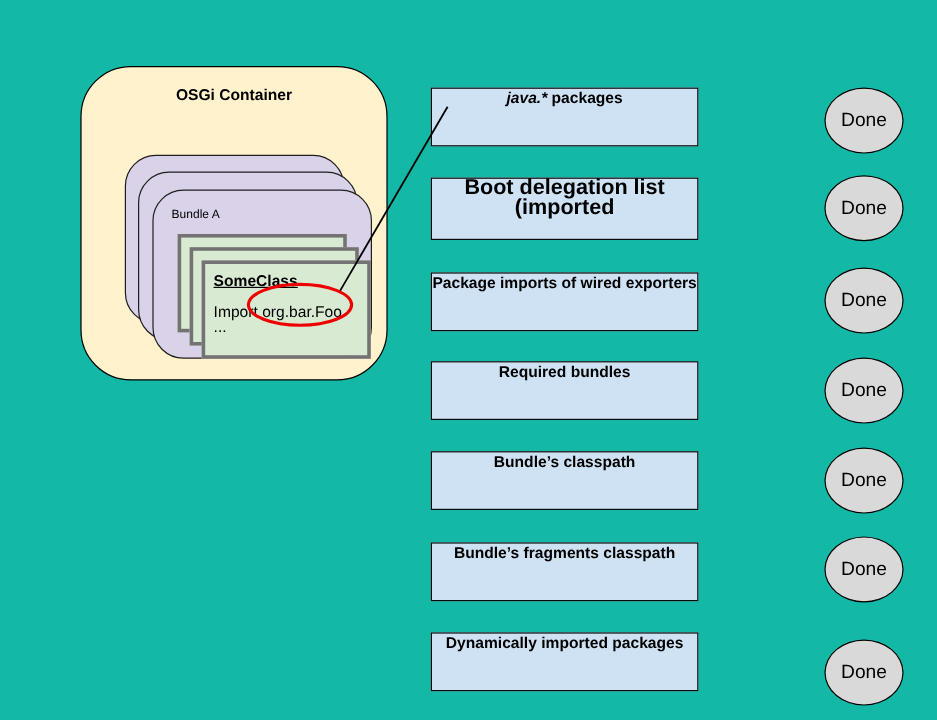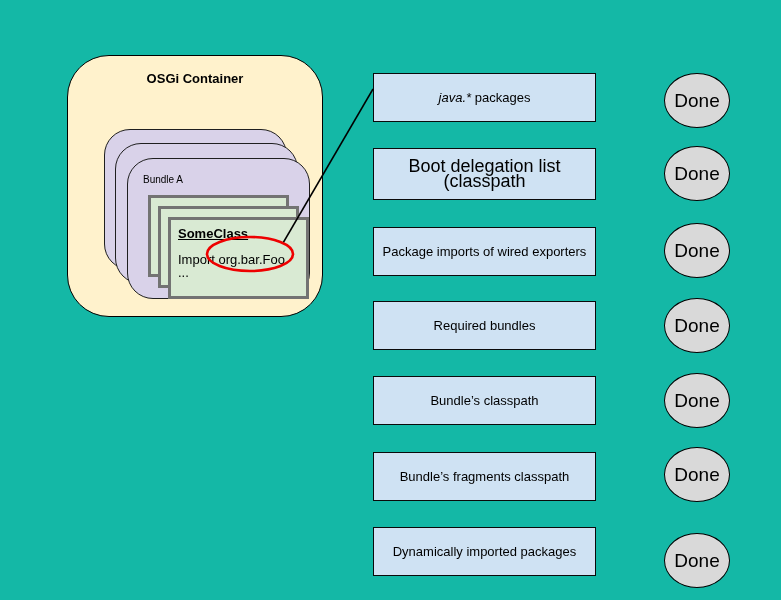--- a/index.html
+++ b/index.html
@@ -34,39 +34,39 @@
   }
   .g1 { left:148px; top:195px; }
   .g2 { left:158px; top:206px; }
   .g3 { left:168px; top:217px; }
   .gc-title { font-weight:bold; font-size:13px; text-decoration:underline; margin:6px 0 0 7px; }
   .gc-import { font-size:13px; margin:11px 0 0 7px; white-space:nowrap; }
   .gc-dots { font-size:13px; margin:2px 0 0 7px; line-height:8px; }
 
   
   .step {
-    position:absolute; left:373px; width:221px; height:47px;
+    position:absolute; left:359px; width:221px; height:47px;
     background:#cfe2f3; border:1px solid #0a0a0a; z-index:4;
-    display:flex; flex-direction:column; align-items:center; justify-content:center;
-    font-weight:normal; font-size:13px; text-align:center; line-height:15px;
+    display:flex; flex-direction:column; align-items:center; 
+    font-weight:bold; font-size:13px; text-align:center; line-height:15px;
   }
   .s1 { top:73px; }
   .s2 { top:148px; height:50px; font-size:18px; line-height:15.5px; }
   .s3 { top:227px; }
   .s4 { top:301px; }
   .s5 { top:376px; }
   .s6 { top:452px; }
   .s7 { top:527px; }
   .it { font-style:italic; }
 
   
   .done {
-    position:absolute; left:664px; width:64px; height:53px;
+    position:absolute; left:687px; width:64px; height:53px;
     background:#d9d9d9; border:1px solid #000; border-radius:50%; z-index:4;
-    display:flex; align-items:center; justify-content:center; font-size:19px;
+    display:flex; align-items:center; justify-content:center; font-size:16px;
   }
   .e1 { top:73px; }
   .e2 { top:146px; }
   .e3 { top:223px; }
   .e4 { top:298px; }
   .e5 { top:373px; }
   .e6 { top:447px; }
   .e7 { top:533px; }
 
   svg.overlay { position:absolute; left:0; top:0; z-index:10; pointer-events:none; }
@@ -92,21 +92,21 @@
     <div class="gc-title">SomeClass</div>
     <div class="gc-import"><span>Import </span><span>org.bar.Foo</span></div>
     <div class="gc-dots">...</div>
   </div>
 
   <div class="step s1" style="background: rgb(207, 226, 243);">
       <div><span class="it">java.*</span><span> packages</span></div>
     </div>
   <div class="step s2" style="background: rgb(207, 226, 243);">
       <div><span>Boot delegation list</span></div>
-      <div><span>(classpath</span></div>
+      <div><span>(imported</span></div>
     </div>
   <div class="step s3" style="background: rgb(207, 226, 243);">
       <div><span>Package imports of wired exporters</span></div>
     </div>
   <div class="step s4" style="background: rgb(207, 226, 243);">
       <div><span>Required bundles</span></div>
     </div>
   <div class="step s5" style="background: rgb(207, 226, 243);">
       <div><span>Bundle’s classpath</span></div>
     </div>

